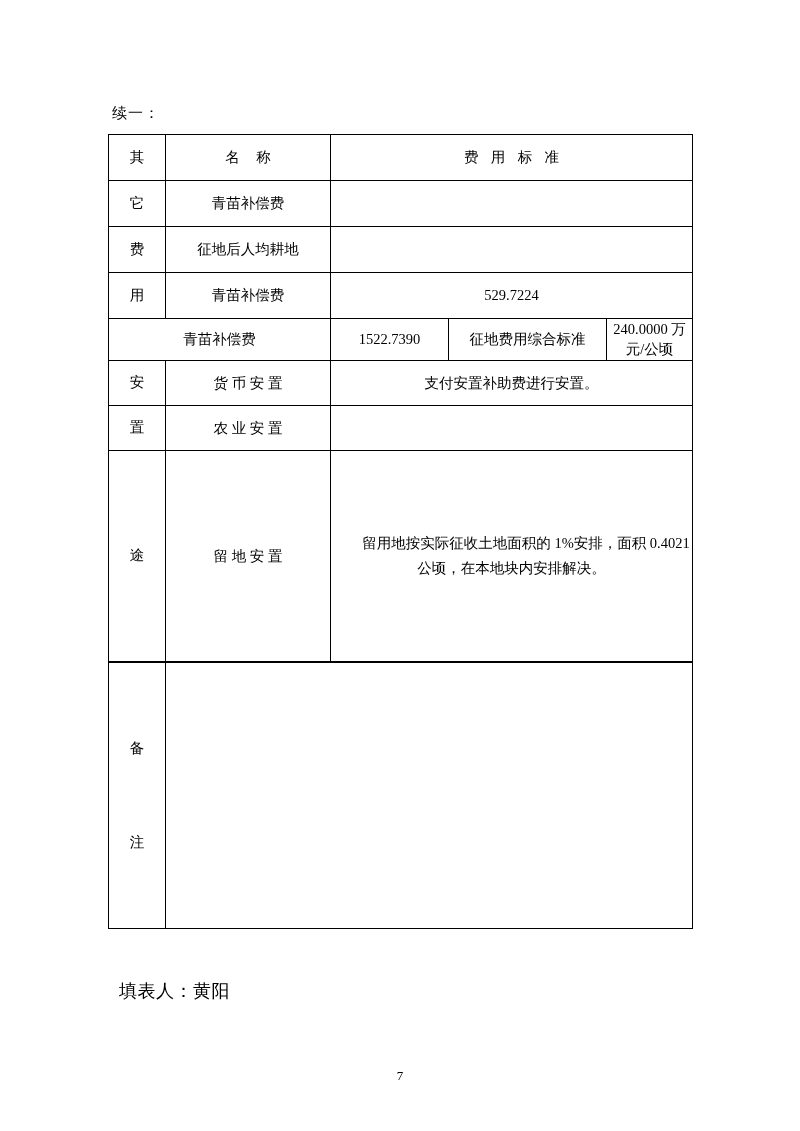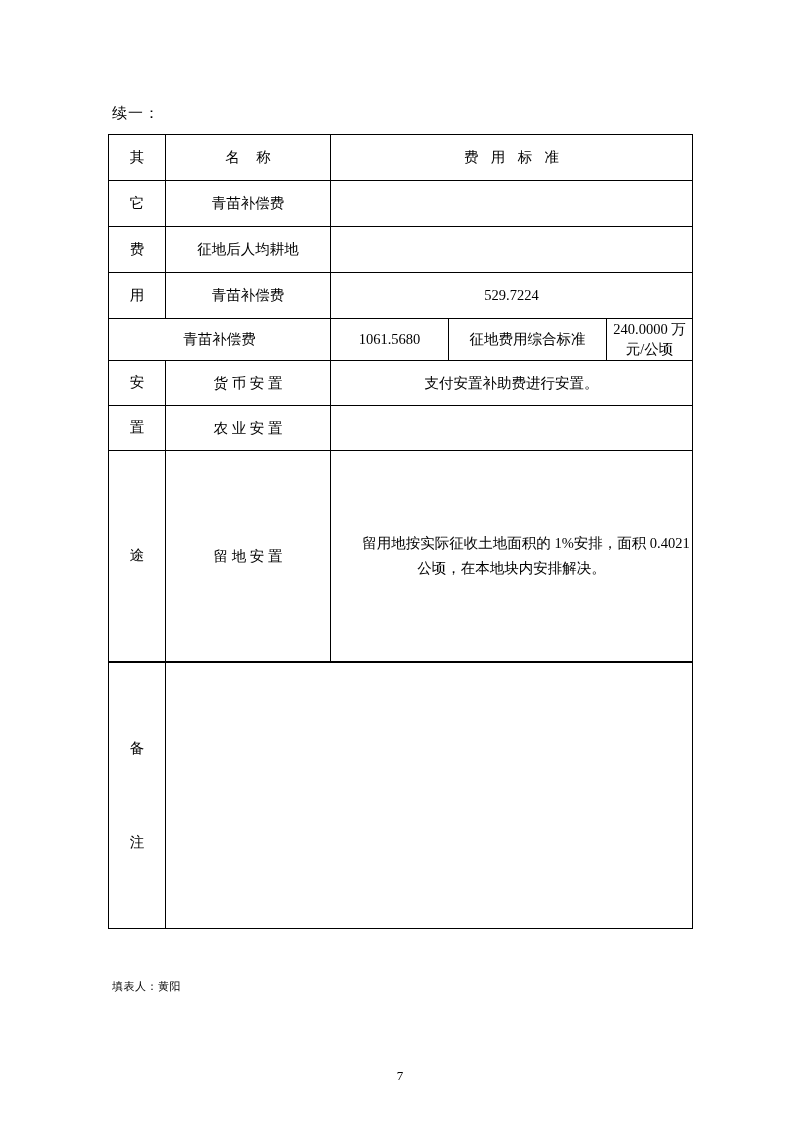--- a/index.html
+++ b/index.html
@@ -71,23 +71,23 @@
     text-indent: 2em;
   }
   .tall-1 { height: 45px; }
   .tall-2 { height: 41px; }
   .row-h { height: 38px; }
   .note-cell {
     height: 265px;
   }
   .filler {
     position: absolute;
-    left: 112px;
+    left: 119px;
     top: 979px;
-    font-size: 11px;
+    font-size: 18px;
     letter-spacing: 0.5px;
   }
   .page-num {
     position: absolute;
     left: 0;
     right: 0;
     top: 1068px;
     text-align: center;
     font-size: 13px;
   }
@@ -142,21 +142,21 @@
       <tr>
         <td class="vlabel tall-1">
           <span>用</span>
         </td>
         <td class="c-name">青苗补偿费</td>
         <td colspan="3" class="num">529.7224</td>
       </tr>
 
       <tr>
         <td colspan="2" class="tall-2">青苗补偿费</td>
-        <td class="num">1061.5680</td>
+        <td class="num">1522.7390</td>
         <td>征地费用综合标准</td>
         <td class="unit-cell">240.0000 万元/公顷</td>
       </tr>
 
 
 
       <tr>
         <td class="vlabel" style="height:44px">
           <span>安</span>
         </td>

